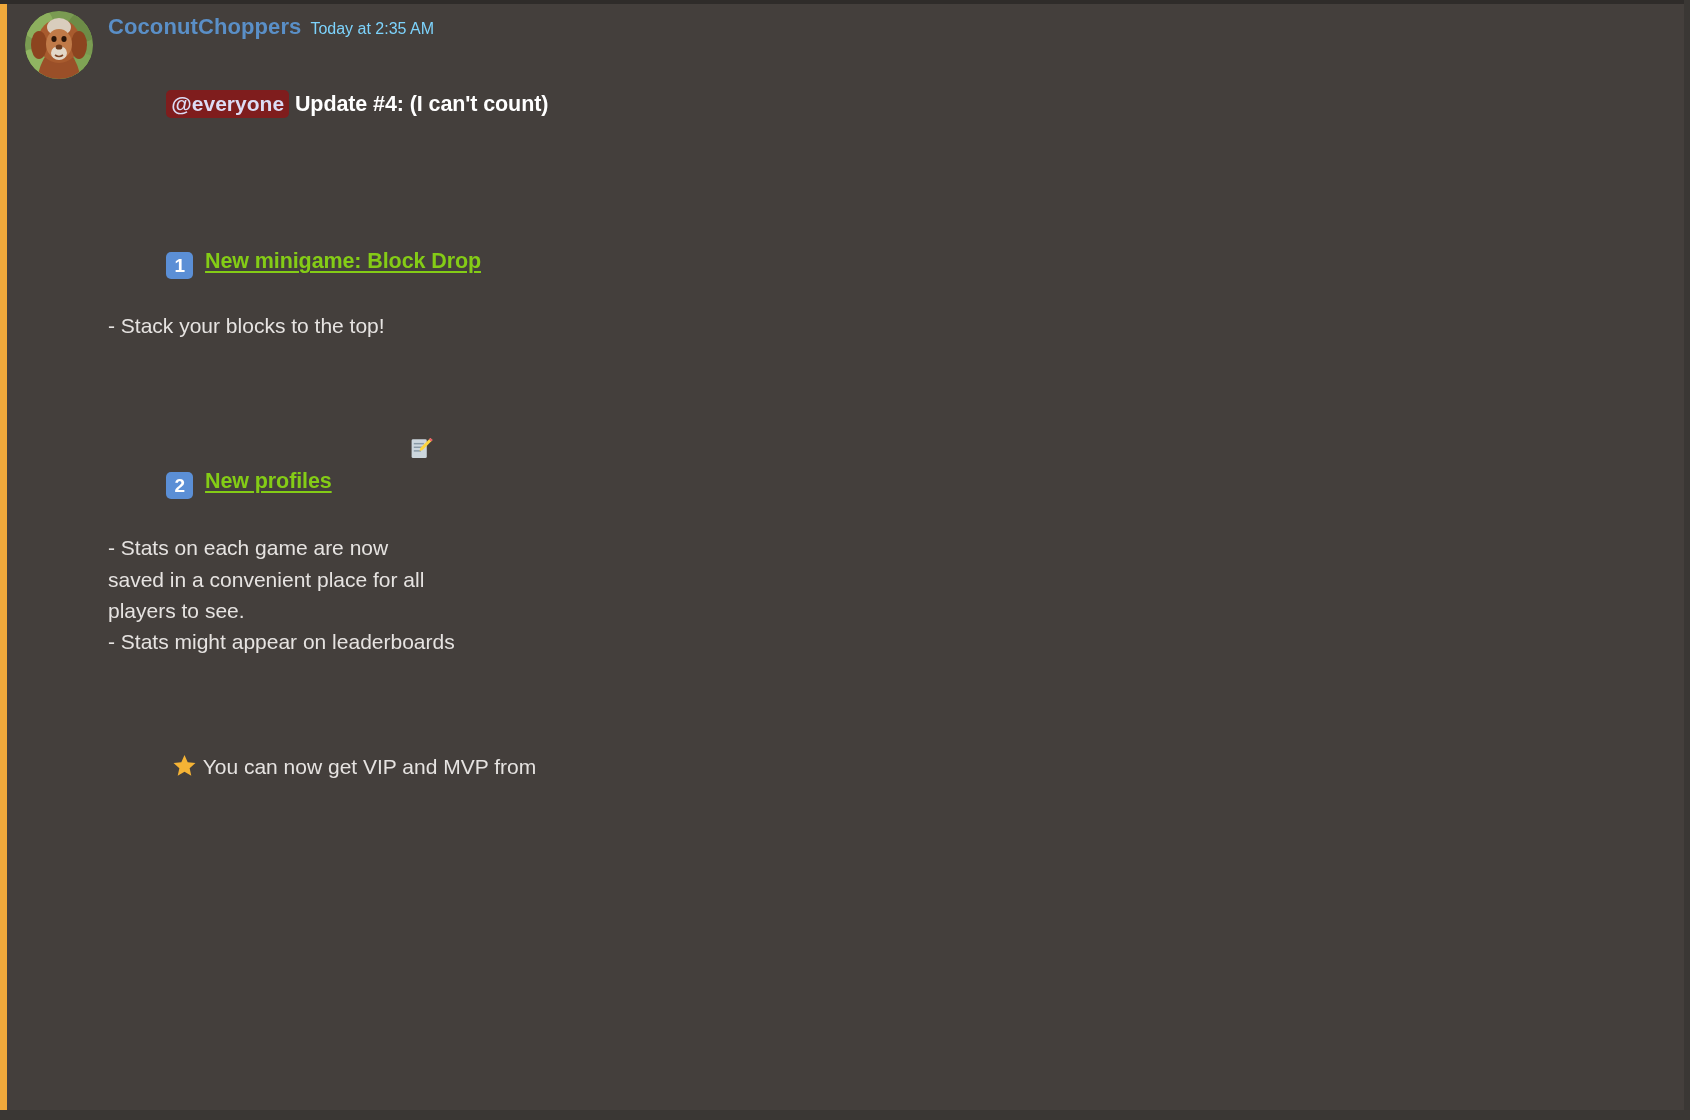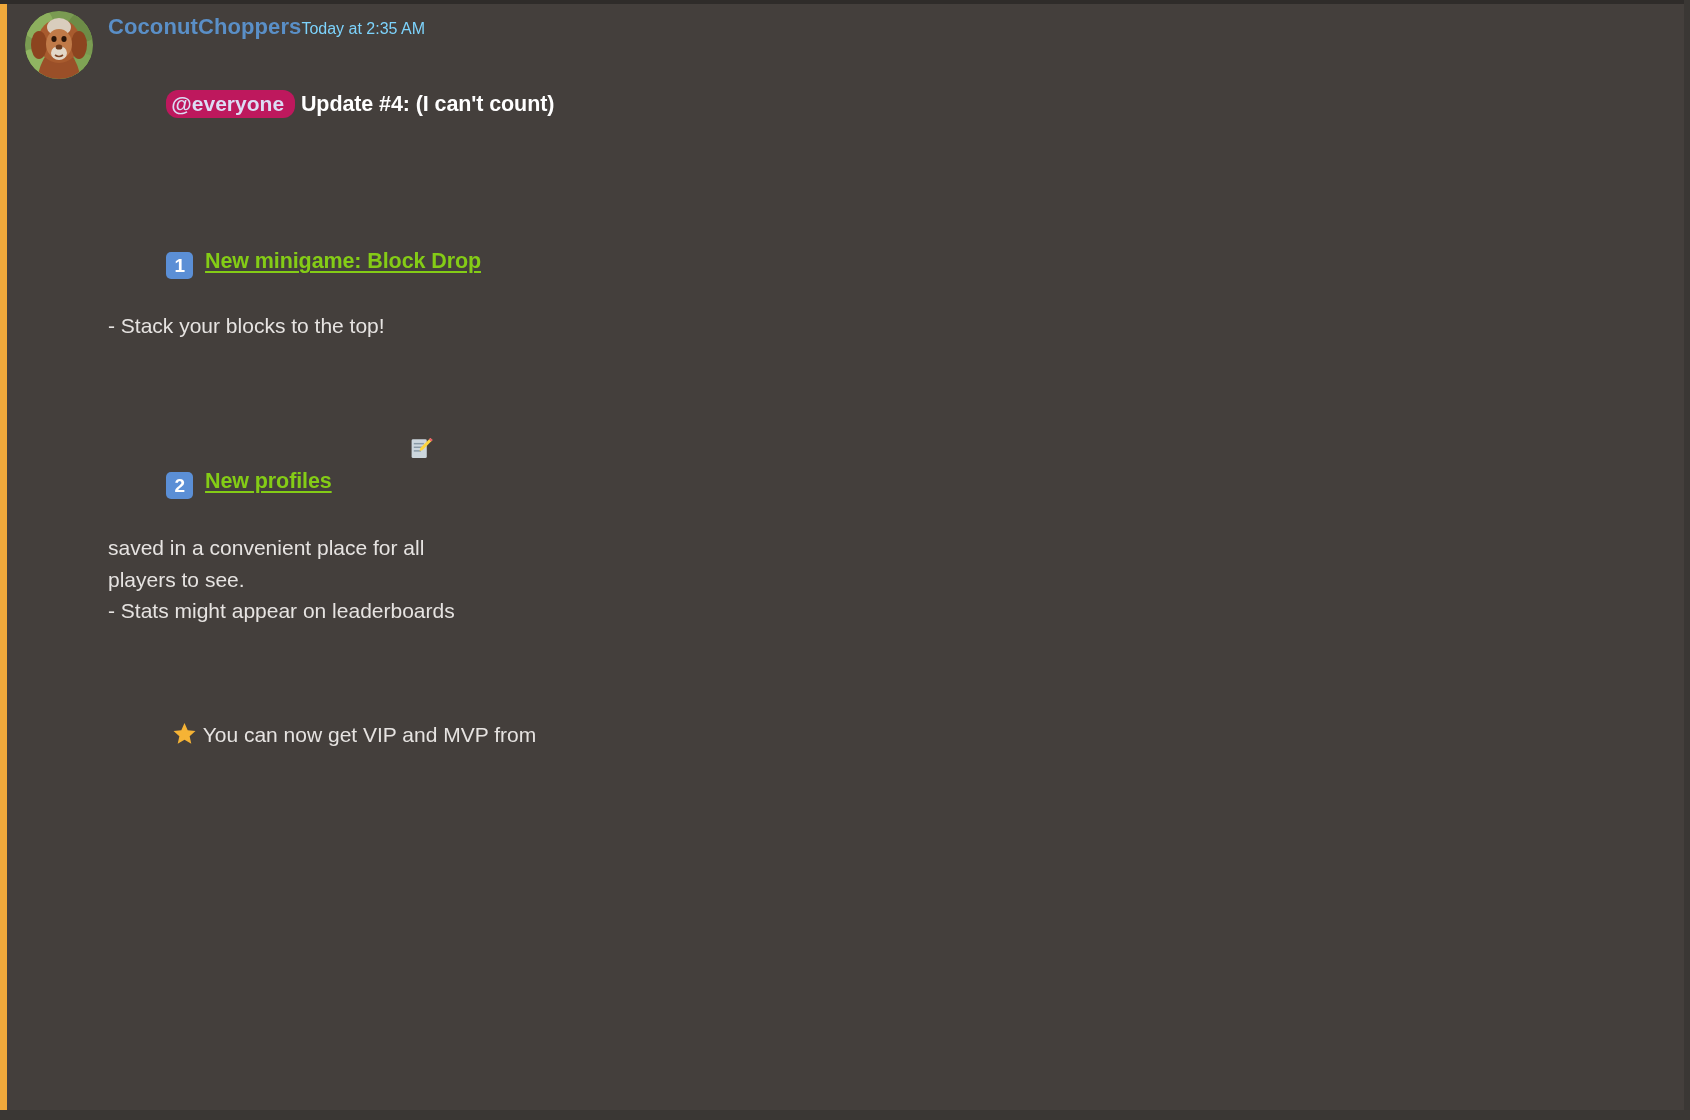--- a/index.html
+++ b/index.html
@@ -85,20 +85,21 @@
     box-shadow: inset 0 0 0 1px rgba(0,0,0,.18);
   }
   .avatar svg { display: block; width: 68px; height: 68px; }
 
   .header-line {
     position: absolute;
     left: 84px;
     top: 4px;
     display: flex;
     align-items: baseline;
+    gap: 9px;
     white-space: nowrap;
   }
   .author {
     font-size: 22px;
     font-weight: 600;
     color: #5a8fc7;
     letter-spacing: .1px;
   }
   .timestamp {
     font-size: 16px;
@@ -114,24 +115,24 @@
     font-size: 21px;
     line-height: 31.3px;
     max-width: 1500px;
   }
 
   .line { white-space: pre-wrap; min-height: 31px; }
   .blank { height: 31px; }
 
   .mention-pill {
     display: inline-block;
-    background: #be185d;
+    background: #7f1d1d;
     color: #dcdcf5;
-    border-radius: 12px;
-    padding: 1px 11px 2px 5px;
+    border-radius: 5px;
+    padding: 1px 5px 2px 5px;
     font-weight: 600;
     font-size: 21px;
     line-height: 25px;
     vertical-align: baseline;
   }
   .title-bold {
     font-weight: 700;
     color: #ffffff;
     font-size: 21.5px;
     letter-spacing: -.1px;
@@ -241,20 +242,21 @@
             <svg width="26" height="26" viewBox="0 0 36 36">
                 <rect x="5" y="6" width="21" height="26" rx="2" fill="#ccd6dd"></rect>
                 <rect x="8" y="11" width="14" height="2" fill="#8899a6"></rect>
                 <rect x="8" y="16" width="14" height="2" fill="#8899a6"></rect>
                 <rect x="8" y="21" width="10" height="2" fill="#8899a6"></rect>
                 <path d="M31 4 l3 3 l-14 14 l-4 1 l1 -4 z" fill="#fcd53f"></path>
                 <path d="M31 4 l3 3 l-2 2 l-3 -3 z" fill="#e8566e"></path>
               </svg>
           </span>
         </div>
+        <div class="line">- Stats on each game are now</div>
         <div class="line">saved in a convenient place for all</div>
         <div class="line">players to see.</div>
         <div class="line">- Stats might appear on leaderboards</div>
 
         <div class="blank"></div>
 
 
         <div class="blank"></div>
 
         <div class="line">

